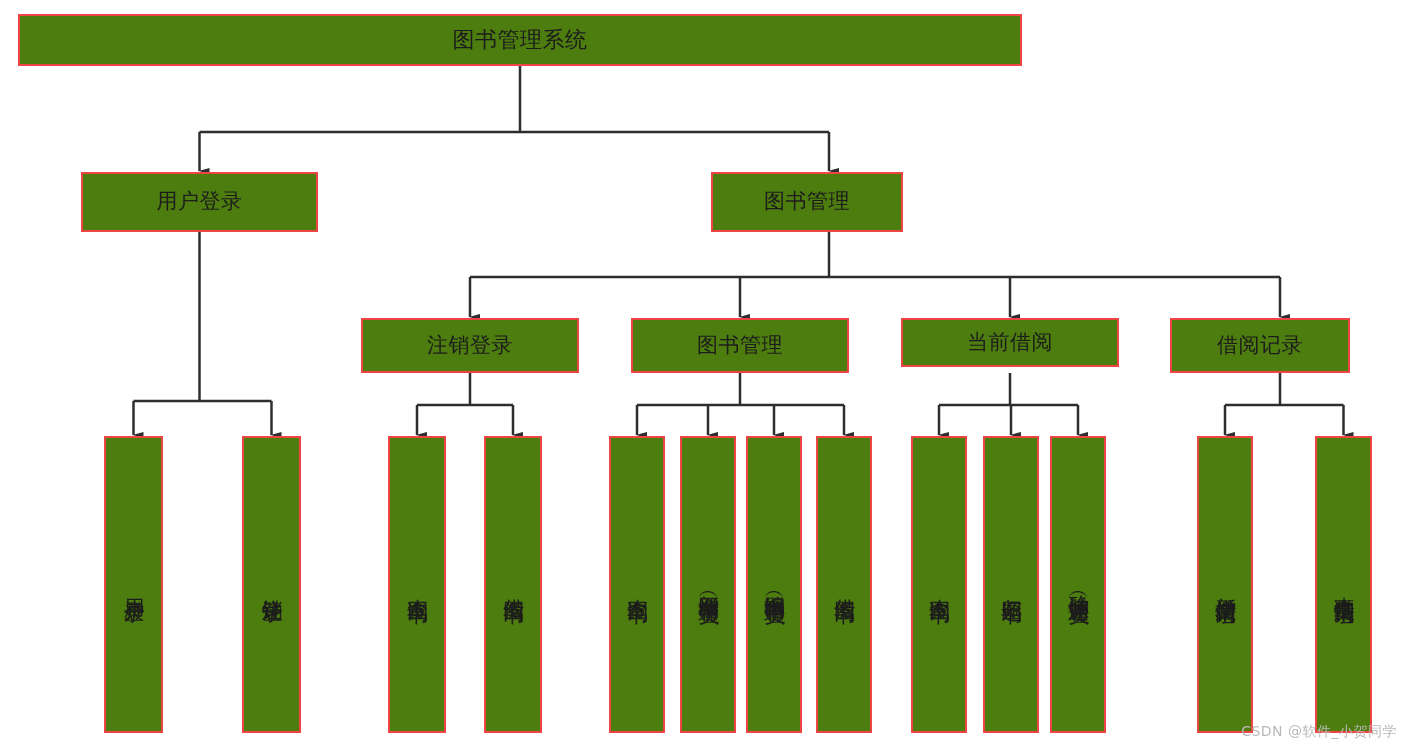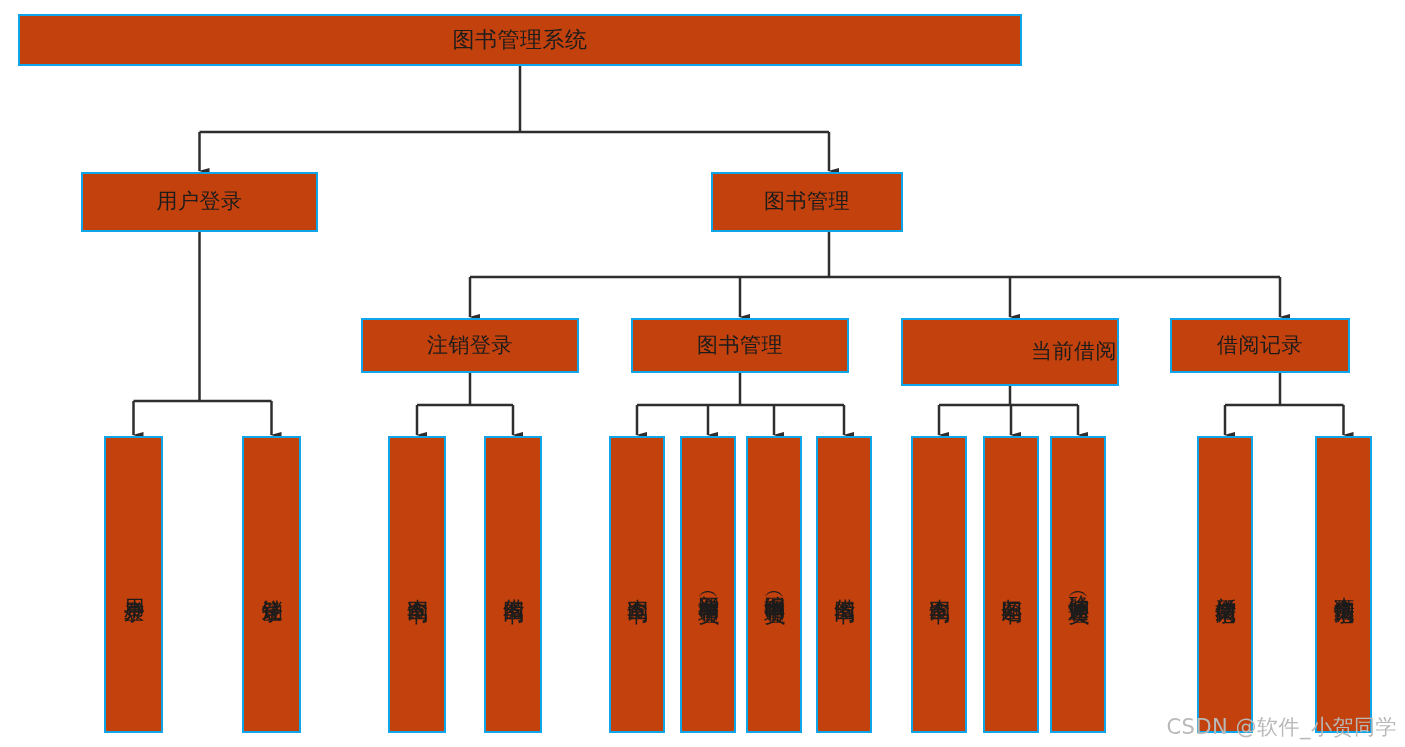--- a/index.html
+++ b/index.html
@@ -20,22 +20,22 @@
   #edges-layer {
     position: absolute;
     left: 0;
     top: 0;
     width: 1405px;
     height: 747px;
   }
   .node {
     position: absolute;
     box-sizing: border-box;
-    background: #c2410c;
-    border: 2px solid #0ea5e9;
+    background: #4d7c0f;
+    border: 2px solid #ef4444;
     display: flex;
     align-items: center;
     justify-content: center;
     color: #1c1c1c;
   }
   .node-h .node-label {
     font-size: 21px;
     line-height: 1.2;
     letter-spacing: 0.5px;
     white-space: nowrap;
@@ -52,21 +52,21 @@
     font-size: 21px;
     line-height: 1.22;
     letter-spacing: 1.5px;
     white-space: nowrap;
     text-align: center;
   }
   #watermark {
     position: absolute;
     right: 8px;
     bottom: 6px;
-    font-size: 21px;
+    font-size: 14px;
     color: #b9b9b9;
     letter-spacing: 0.5px;
     white-space: nowrap;
     pointer-events: none;
   }
 </style>
 </head>
 <body>
 
 <div id="diagram-root">
@@ -123,21 +123,21 @@
       </div>
       <div class="node node-h" style="left: 711px; top: 172px; width: 192px; height: 60px;">
         <span class="node-label">图书管理</span>
       </div>
       <div class="node node-h" style="left: 361px; top: 318px; width: 218px; height: 55px;">
         <span class="node-label">注销登录</span>
       </div>
       <div class="node node-h" style="left: 631px; top: 318px; width: 218px; height: 55px;">
         <span class="node-label">图书管理</span>
       </div>
-      <div class="node node-h" style="left: 901px; top: 318px; width: 218px; height: 68px; justify-content: flex-end;">
+      <div class="node node-h" style="left: 901px; top: 318px; width: 218px; height: 49px;">
         <span class="node-label">当前借阅</span>
       </div>
       <div class="node node-h" style="left: 1170px; top: 318px; width: 180px; height: 55px;">
         <span class="node-label">借阅记录</span>
       </div>
       <div class="node node-v" style="left: 104px; top: 436px; width: 59px; height: 297px;">
         <span class="node-label">用户登录</span>
       </div>
       <div class="node node-v" style="left: 242px; top: 436px; width: 59px; height: 297px;">
         <span class="node-label">注销登录</span>

